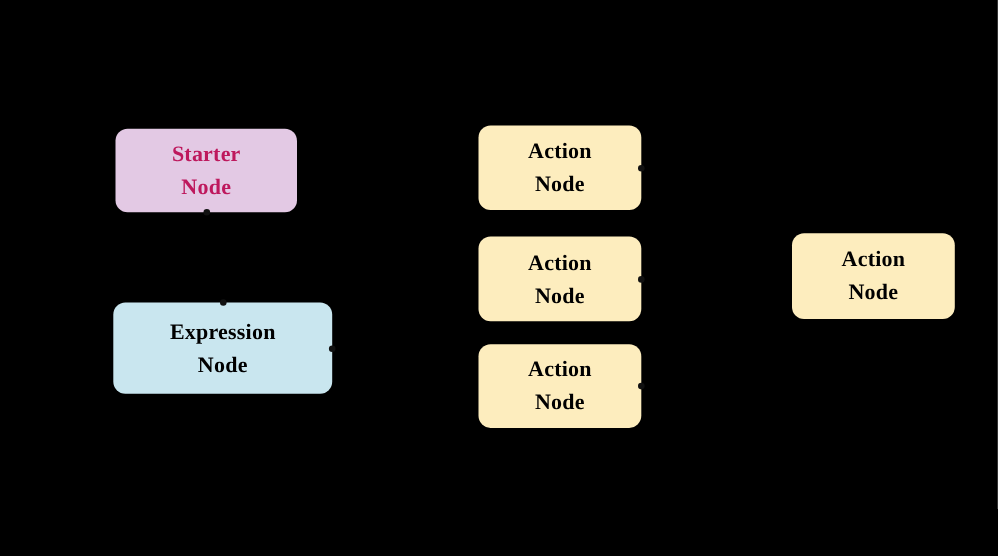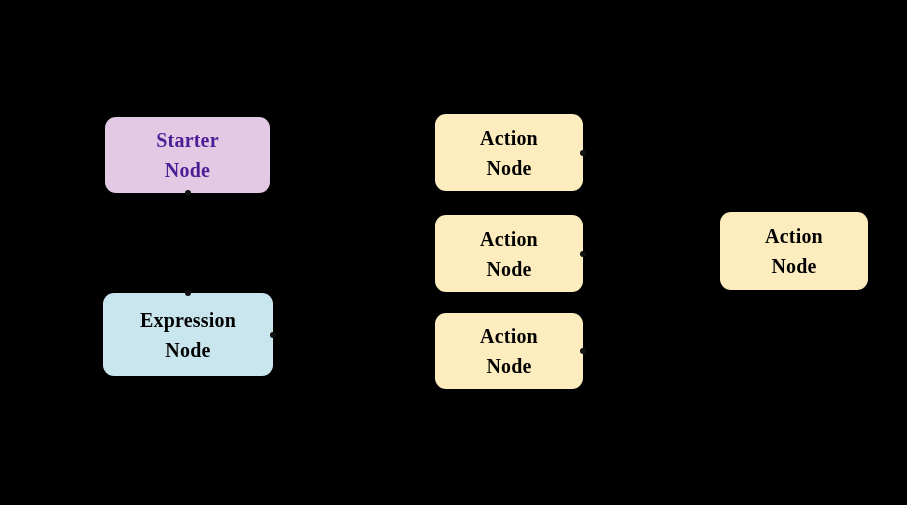--- a/index.html
+++ b/index.html
@@ -50,28 +50,28 @@
     right: 0;
     top: 50%;
     transform: translate(50%, -50%);
   }
 </style>
 </head>
 <body>
 
 <div class="canvas" id="canvas" style="background: rgb(0, 0, 0); width: 907px; height: 505px;">
   <div class="node" style="left: 105px; top: 117px; width: 165px; height: 76px; background: rgb(227, 201, 228);">
-    <div class="node-label" style="color: #4c1d95;">
+    <div class="node-label" style="color: #be185d;">
       <div class="line line-1">Starter</div>
       <div class="line line-2">Node</div>
     </div>
   <span class="handle handle-bottom" style="background: rgb(17, 17, 17);"></span>
     </div>
 
-  <div class="node" style="left: 103px; top: 293px; width: 170px; height: 83px; background: rgb(201, 230, 239);">
+  <div class="node" style="left: 103px; top: 275px; width: 199px; height: 83px; background: rgb(201, 230, 239);">
     <div class="node-label" style="color: rgb(0, 0, 0);">
       <div class="line line-1">Expression</div>
       <div class="line line-2">Node</div>
     </div>
   <span class="handle handle-top" style="background: rgb(17, 17, 17);"></span>
       <span class="handle handle-right" style="background: rgb(17, 17, 17);"></span>
     </div>
 
   <div class="node" style="left: 435px; top: 114px; width: 148px; height: 77px; background: rgb(253, 237, 190);">
     <div class="node-label" style="color: rgb(0, 0, 0);">

